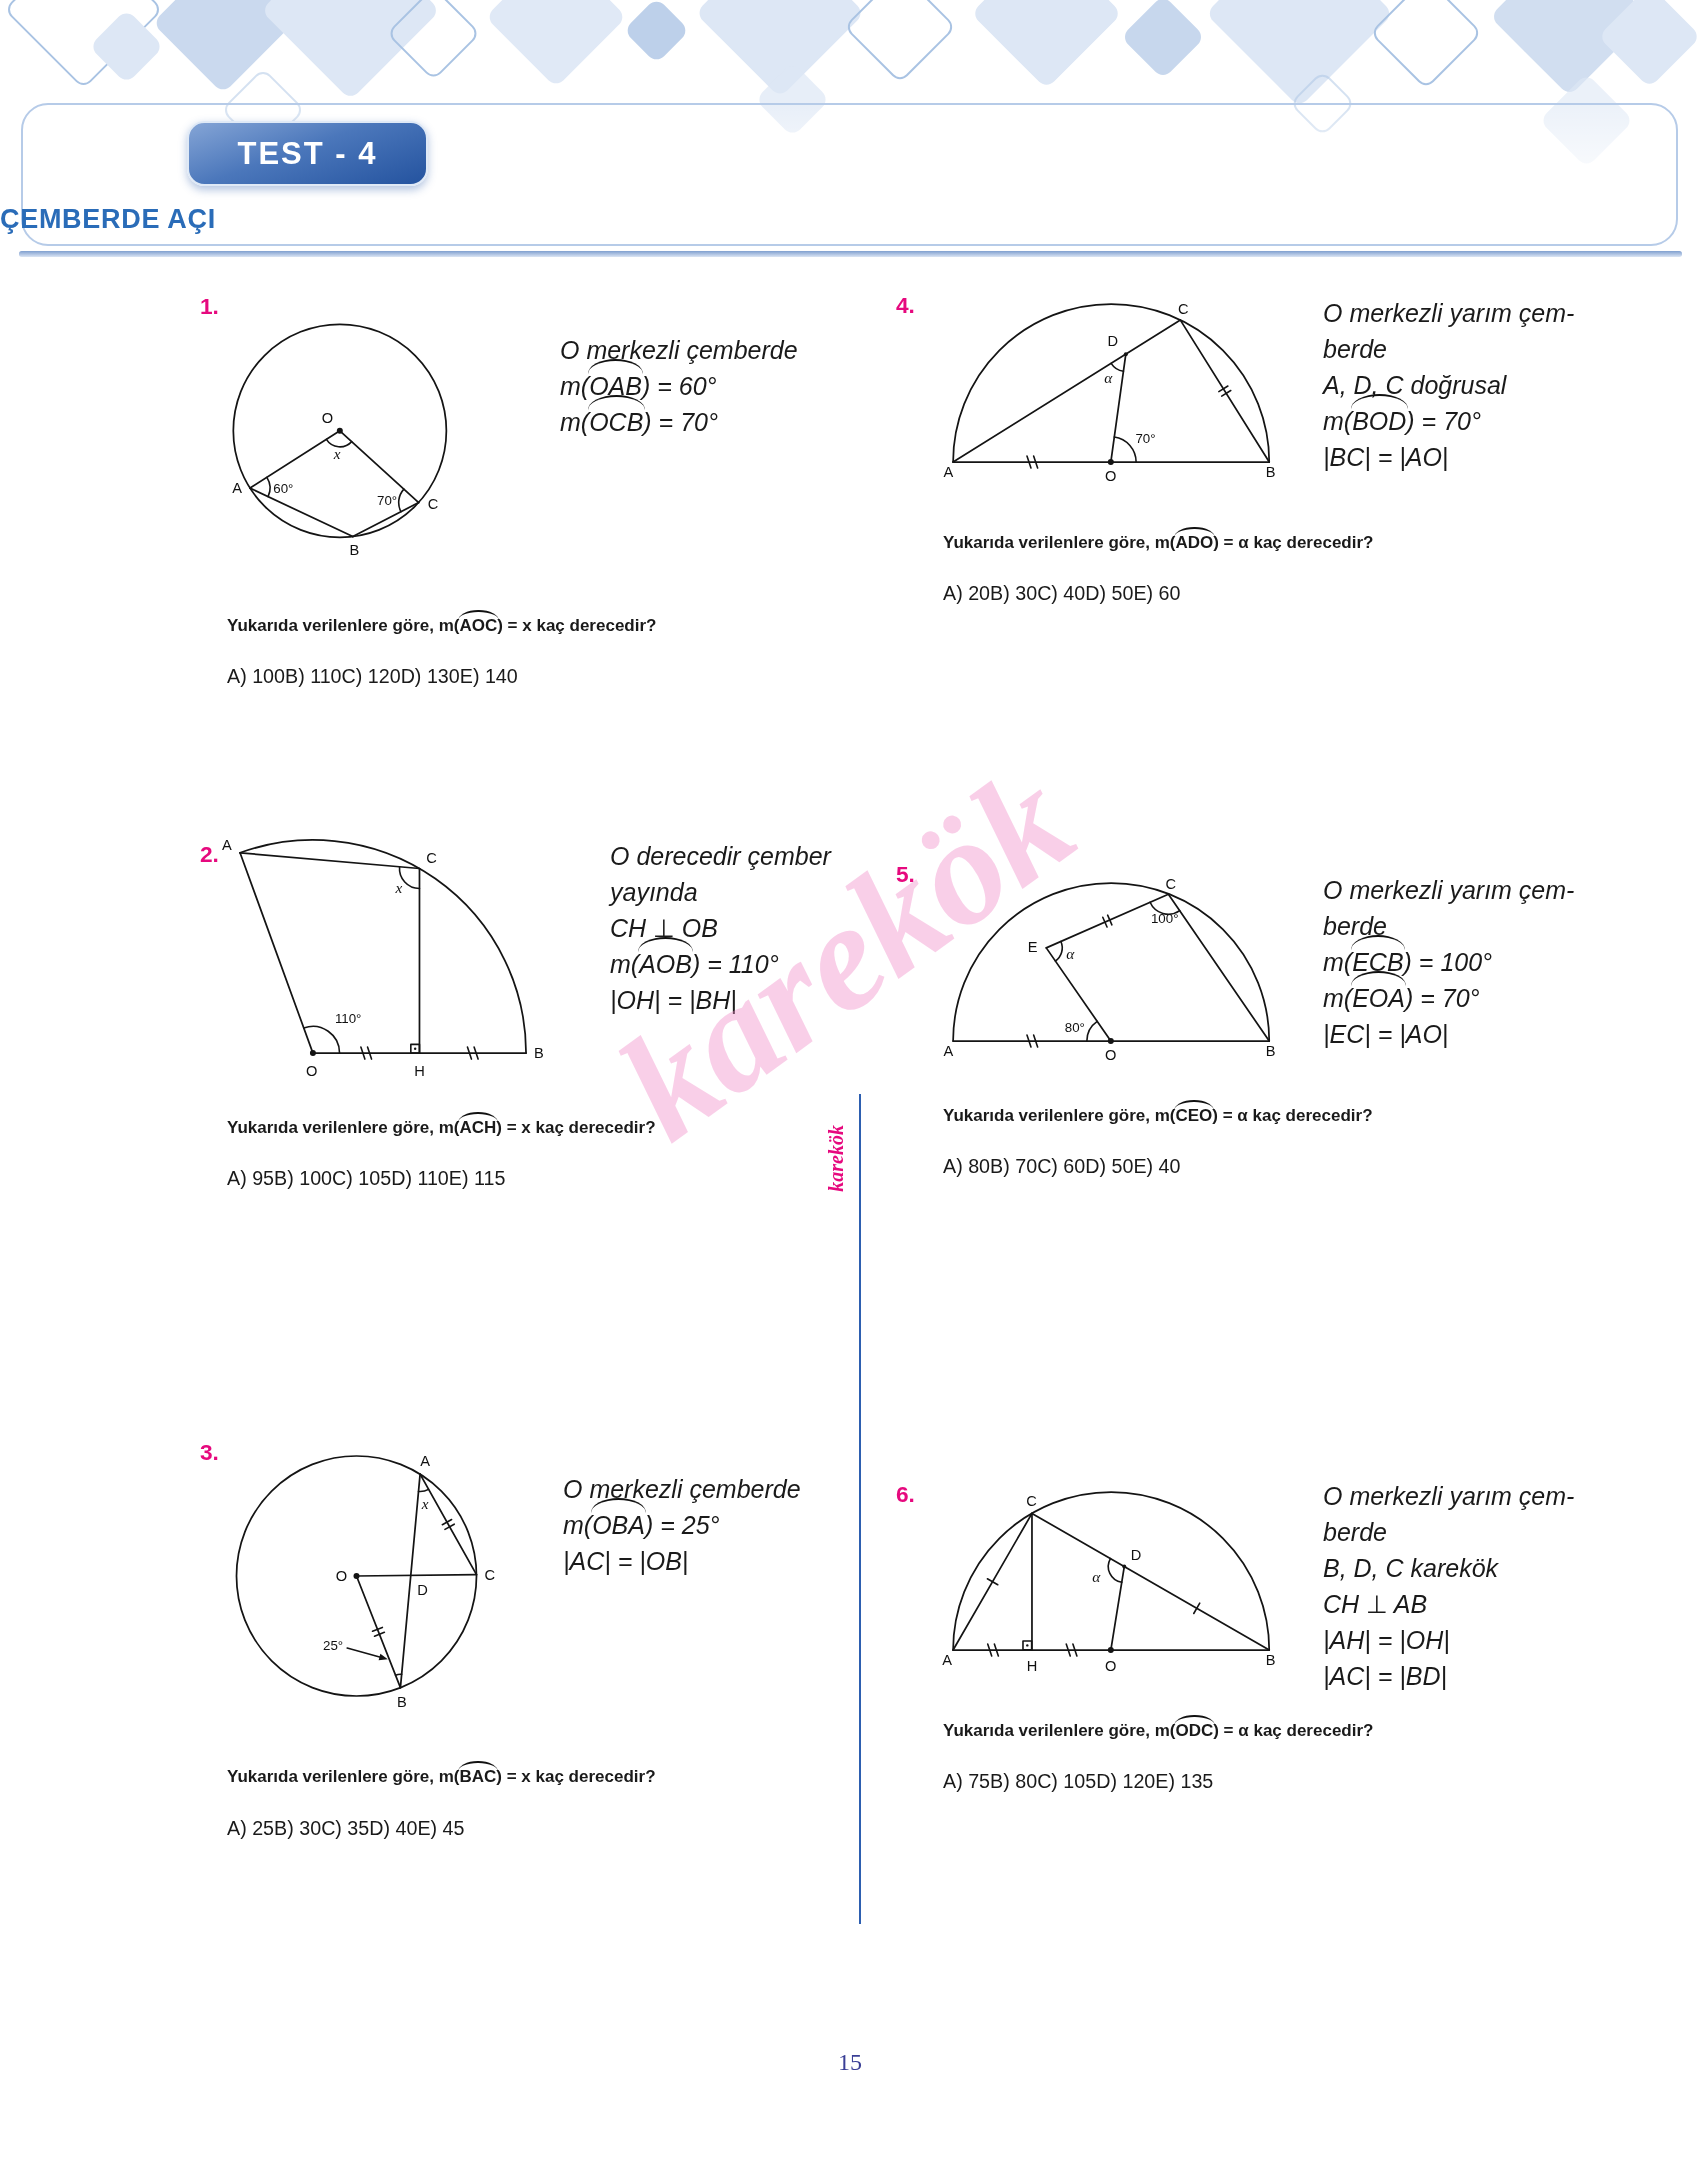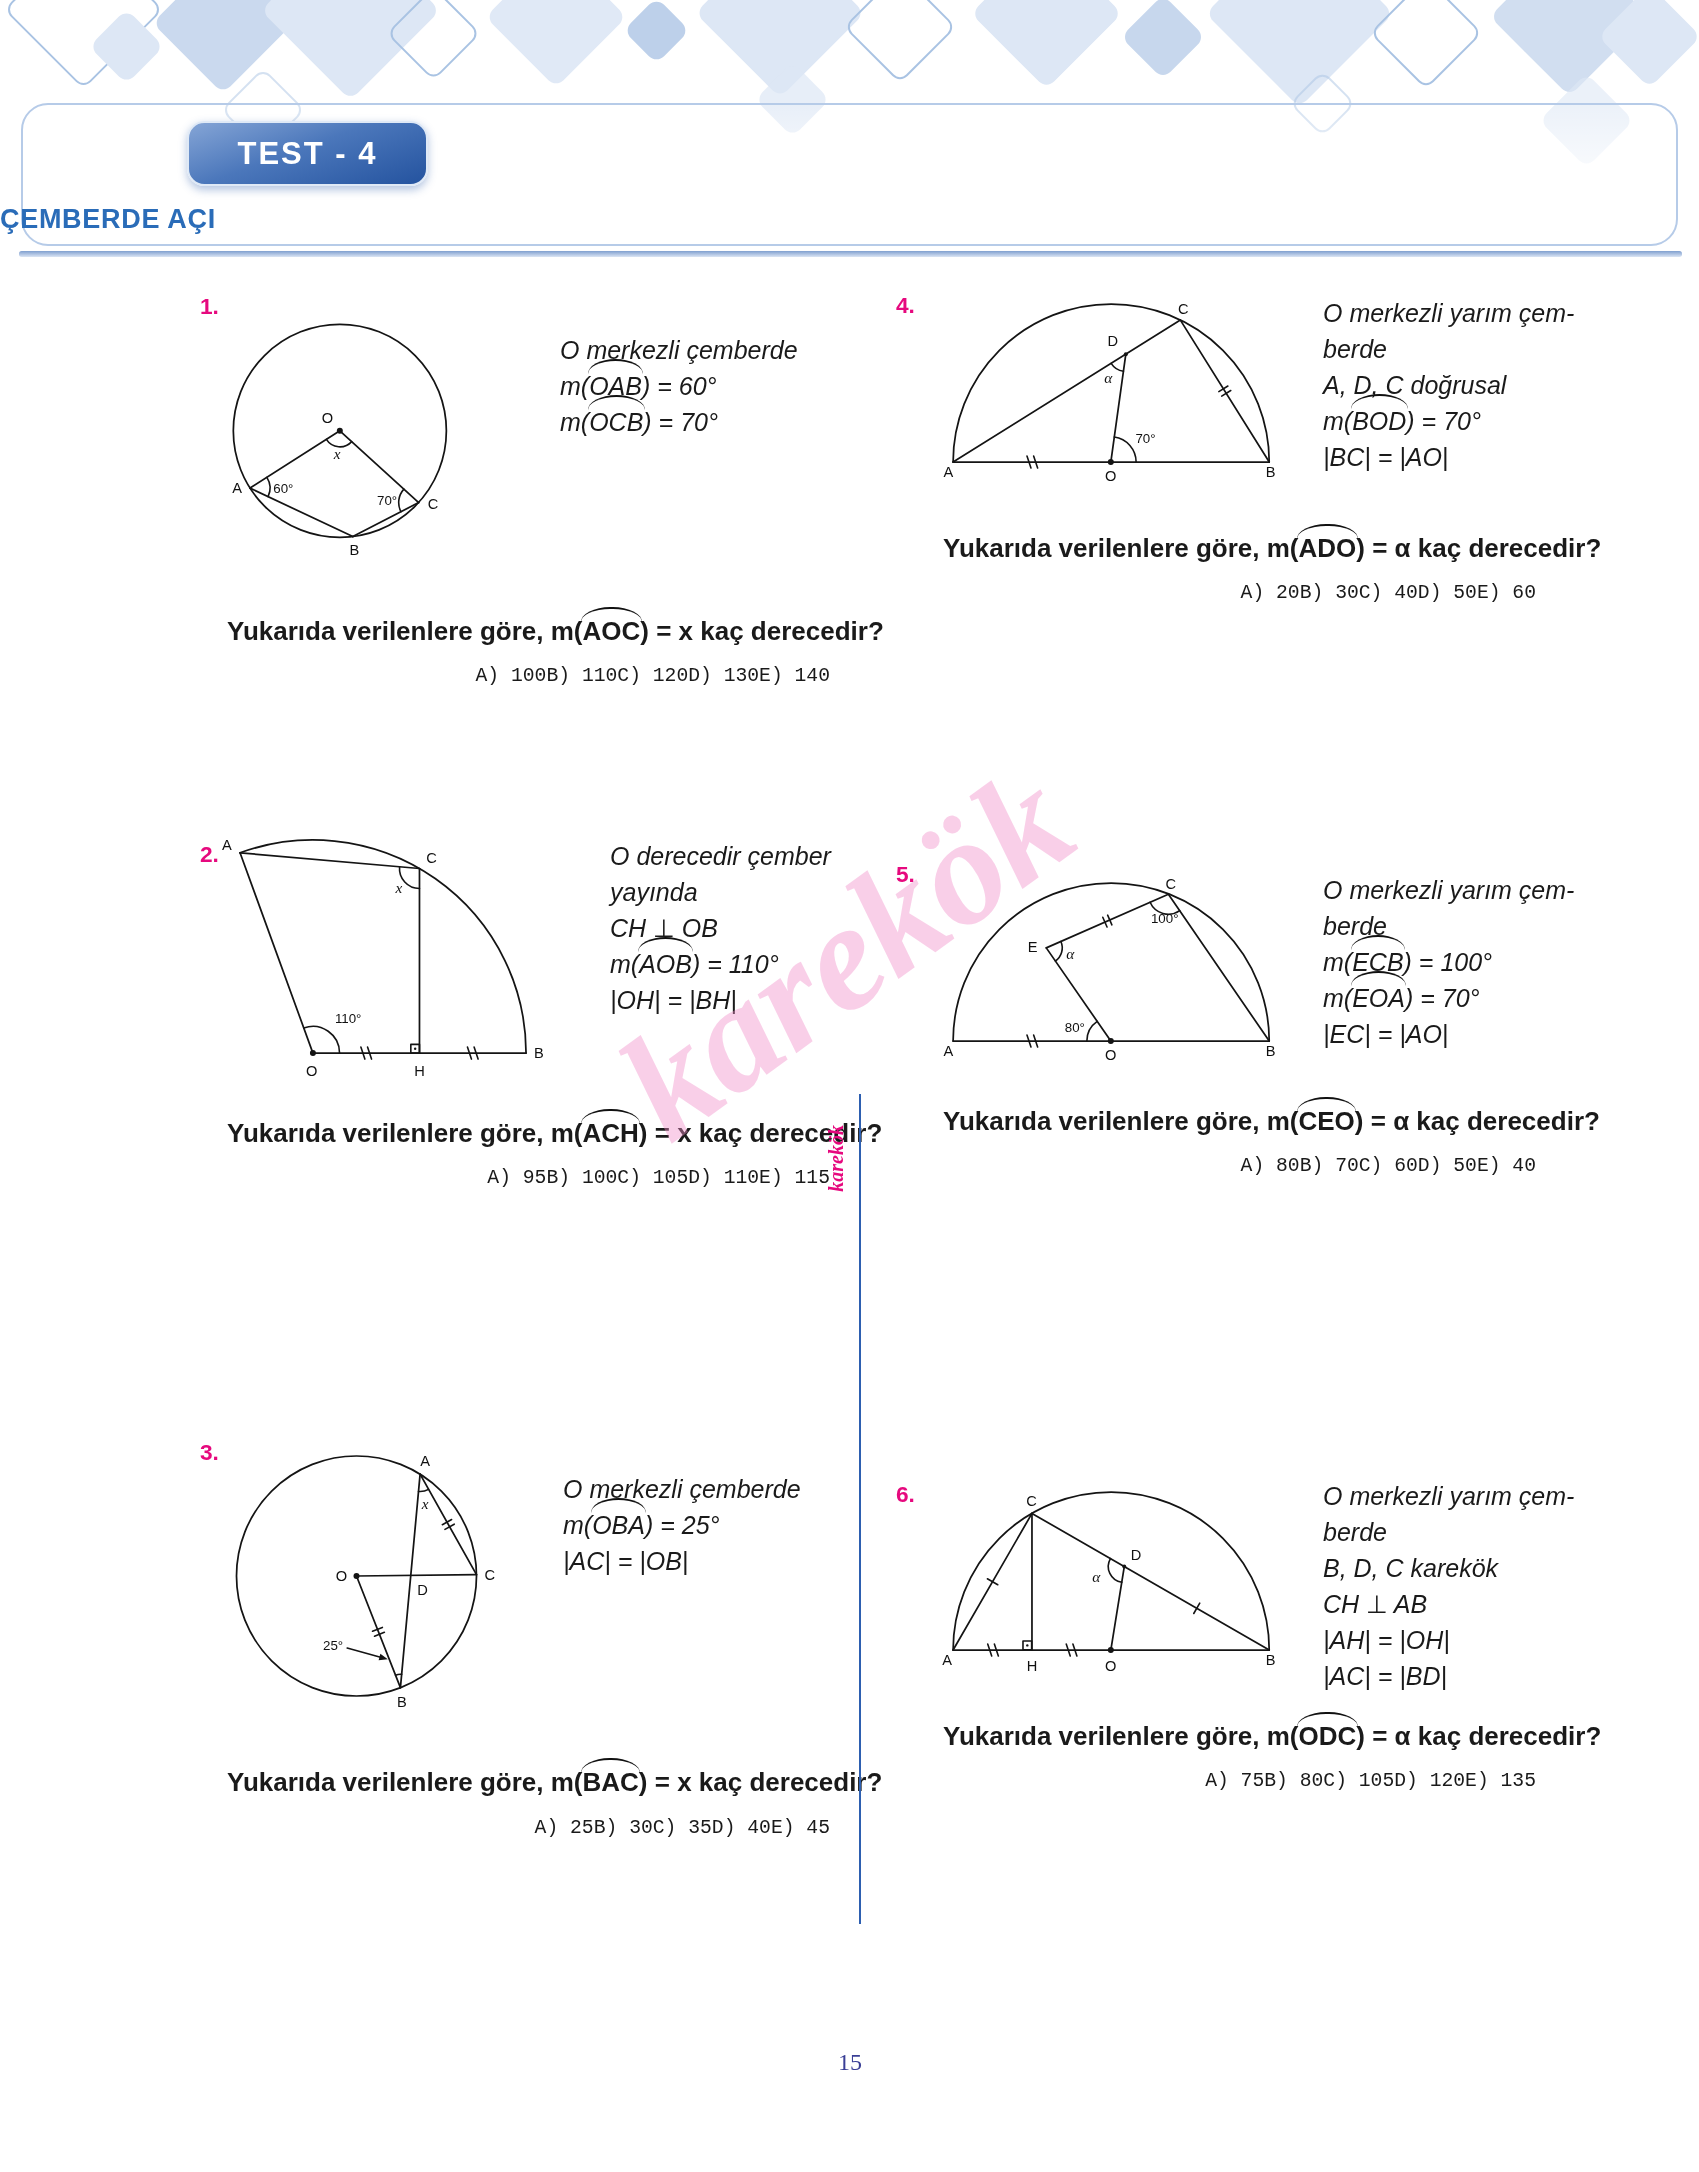--- a/index.html
+++ b/index.html
@@ -24,22 +24,22 @@
     box-shadow:0 3.3px 8px rgba(40,90,170,.35);
     display:flex; align-items:center; justify-content:center;
     color:#fff; font-size:31px; font-weight:bold; letter-spacing:2px; }
   .title { position:absolute; left:0; top:204px; width:1700px; text-align:left;
     font-size:27px; font-weight:bold; color:#2a6cb8; letter-spacing:0.7px; z-index:2; }
   .rule { position:absolute; left:18.7px; top:251px; width:1663px; height:6px;
     background:linear-gradient(to bottom,#7f9fcf,#dbe5f4); border-radius:2.7px; z-index:2; }
   
   .qnum { position:absolute; font-size:22.7px; font-weight:bold; color:#e6097e; }
   .given { position:absolute; font-size:25px; line-height:36px; white-space:nowrap;font-style:italic; }
-  .qline { position:absolute; font-size:26px; font-weight:bold; white-space:nowrap; }
-  .choices { position:absolute; display:flex; justify-content:flex-end; font-size:19.7px;font-family:Liberation Mono, monospace; }
+  .qline { position:absolute; font-size:17px; font-weight:bold; white-space:nowrap; }
+  .choices { position:absolute; display:flex; justify-content:flex-start; font-size:19.7px; }
   svg.diagram { position:absolute; overflow:visible; }
   svg text { font-family:"Liberation Sans","DejaVu Sans",sans-serif; font-size:22px; fill:#111; }
   svg text.sm { font-size:20px; }
   svg text.it { font-style:italic; font-family:"Liberation Serif","DejaVu Serif",serif; font-size:23px; }
   .geo { fill:none; stroke:#141414; stroke-width:2.6; stroke-linecap:round; stroke-linejoin:round; }
   .tick { stroke-width:2.4; }
   .dotf { fill:#141414; stroke:none; }
   
   .arc { position:relative; display:inline-block; }
   .arc::before { content:""; position:absolute; left:-1.3px; right:-1.3px; top:-0.36em; height:0.52em;

